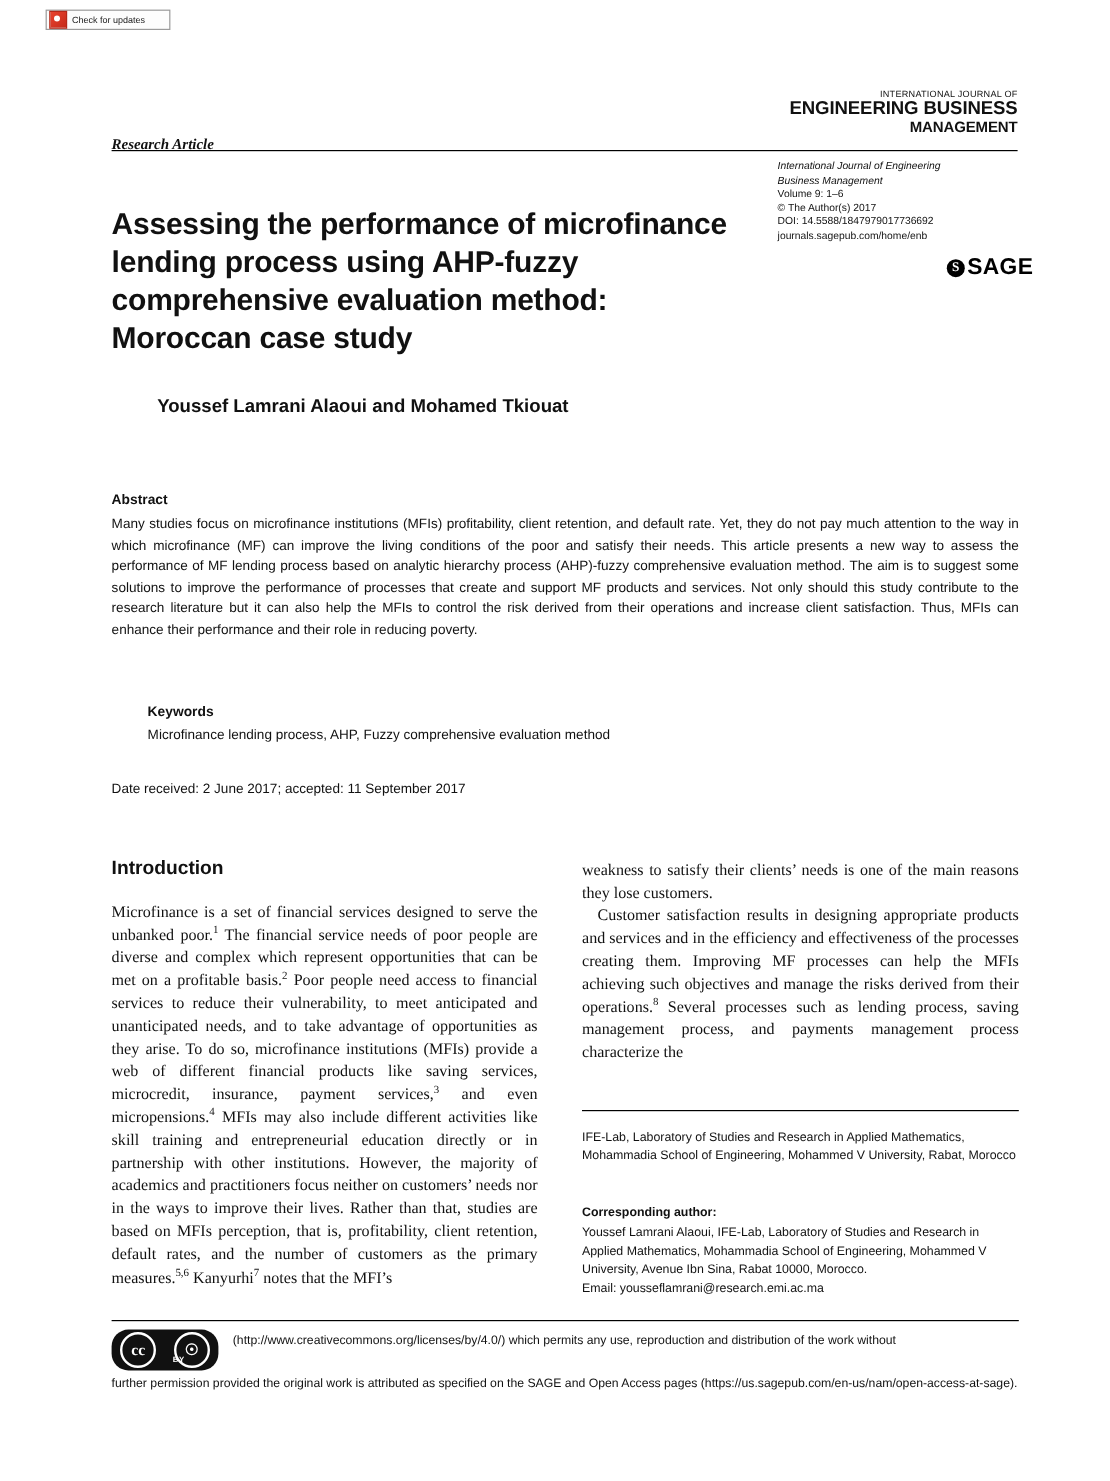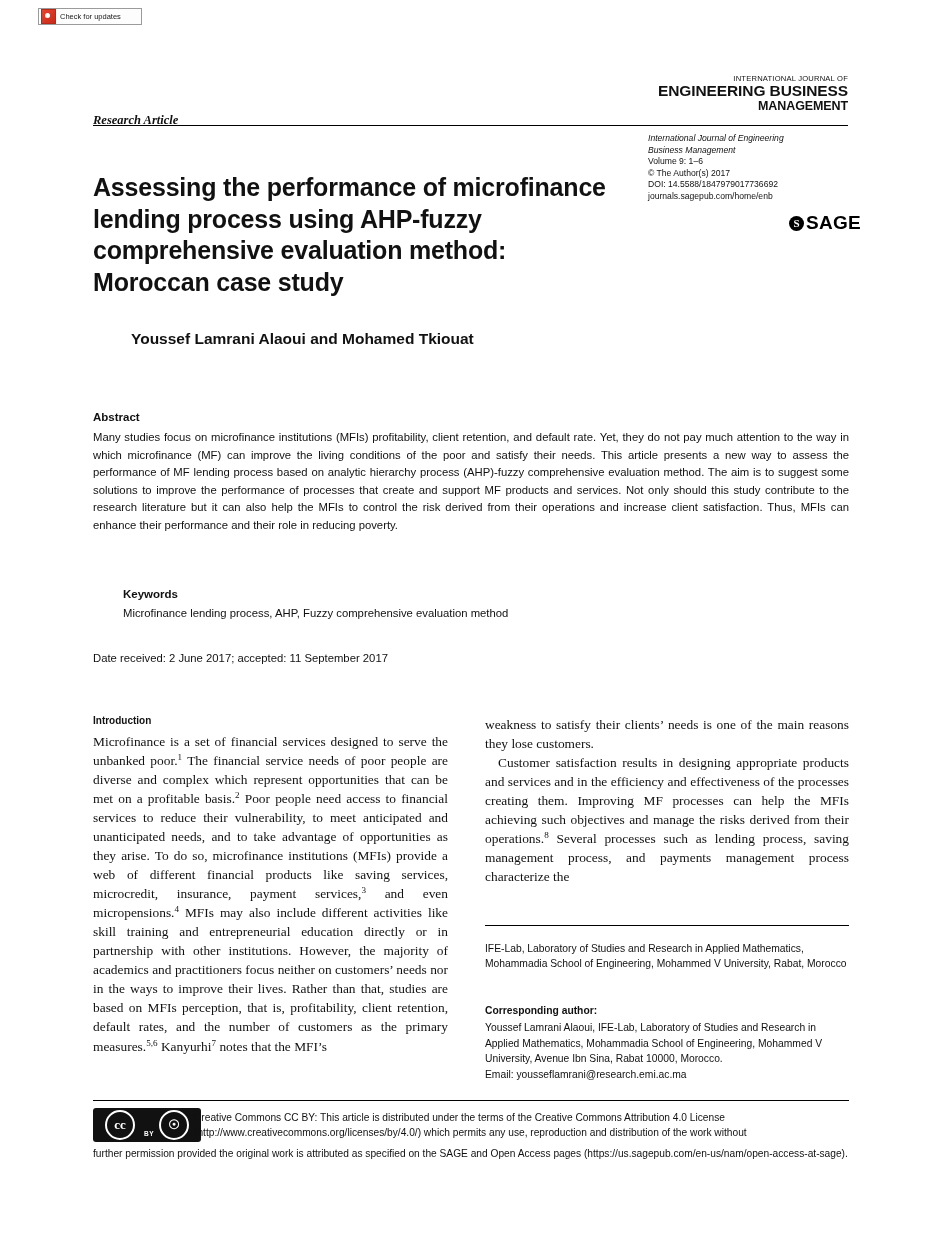--- a/index.html
+++ b/index.html
@@ -225,24 +225,24 @@
     top: 715px;
     width: 355px;
   }
   .col-right {
     position: absolute;
     left: 485px;
     top: 715px;
     width: 364px;
   }
   .intro-head {
-    font-size: 10px;
-    font-weight: bold;
-    color: #111;
-    margin-bottom: 6px;
+    font-size: 16px;
+    font-weight: bold;
+    color: #111;
+    margin-bottom: 17px;
   }
   .serif-body {
     font-family: "Liberation Serif", serif;
     font-size: 13.4px;
     line-height: 1.42;
     text-align: justify;
     color: #111;
     hyphens: auto;
   }
   .serif-body p {
@@ -296,24 +296,24 @@
     left: 93px;
     top: 1100px;
     width: 756px;
     height: 1px;
     background: #000;
   }
   .cc-box {
     position: absolute;
     left: 93px;
     top: 1108px;
-    width: 108px;
+    width: 89px;
     height: 34px;
     background: #111;
-    border-radius: 3px;
+    border-radius: 14px;
     display: flex;
     align-items: center;
     justify-content: space-around;
   }
   .cc-circle {
     width: 26px;
     height: 26px;
     border-radius: 50%;
     background: #111;
     border: 2px solid #fff;
@@ -434,18 +434,17 @@
     <div>Email: yousseflamrani@research.emi.ac.ma</div>
   </div>
 
   <div class="footer-rule"></div>
   <div class="cc-box">
     <span class="cc-circle">cc</span>
     <span class="cc-circle by">☉</span>
   </div>
   <div class="cc-by-label">BY</div>
   <div class="license-text">
-    <div>Creative Commons CC BY: This article is distributed under the terms of the Creative Commons Attribution 4.0 License</div>
     <div>(http://www.creativecommons.org/licenses/by/4.0/) which permits any use, reproduction and distribution of the work without</div>
     <div class="l2">further permission provided the original work is attributed as specified on the SAGE and Open Access pages (https://us.sagepub.com/en-us/nam/open-access-at-sage).</div>
   </div>
 
 </div>
 
 </body></html>

